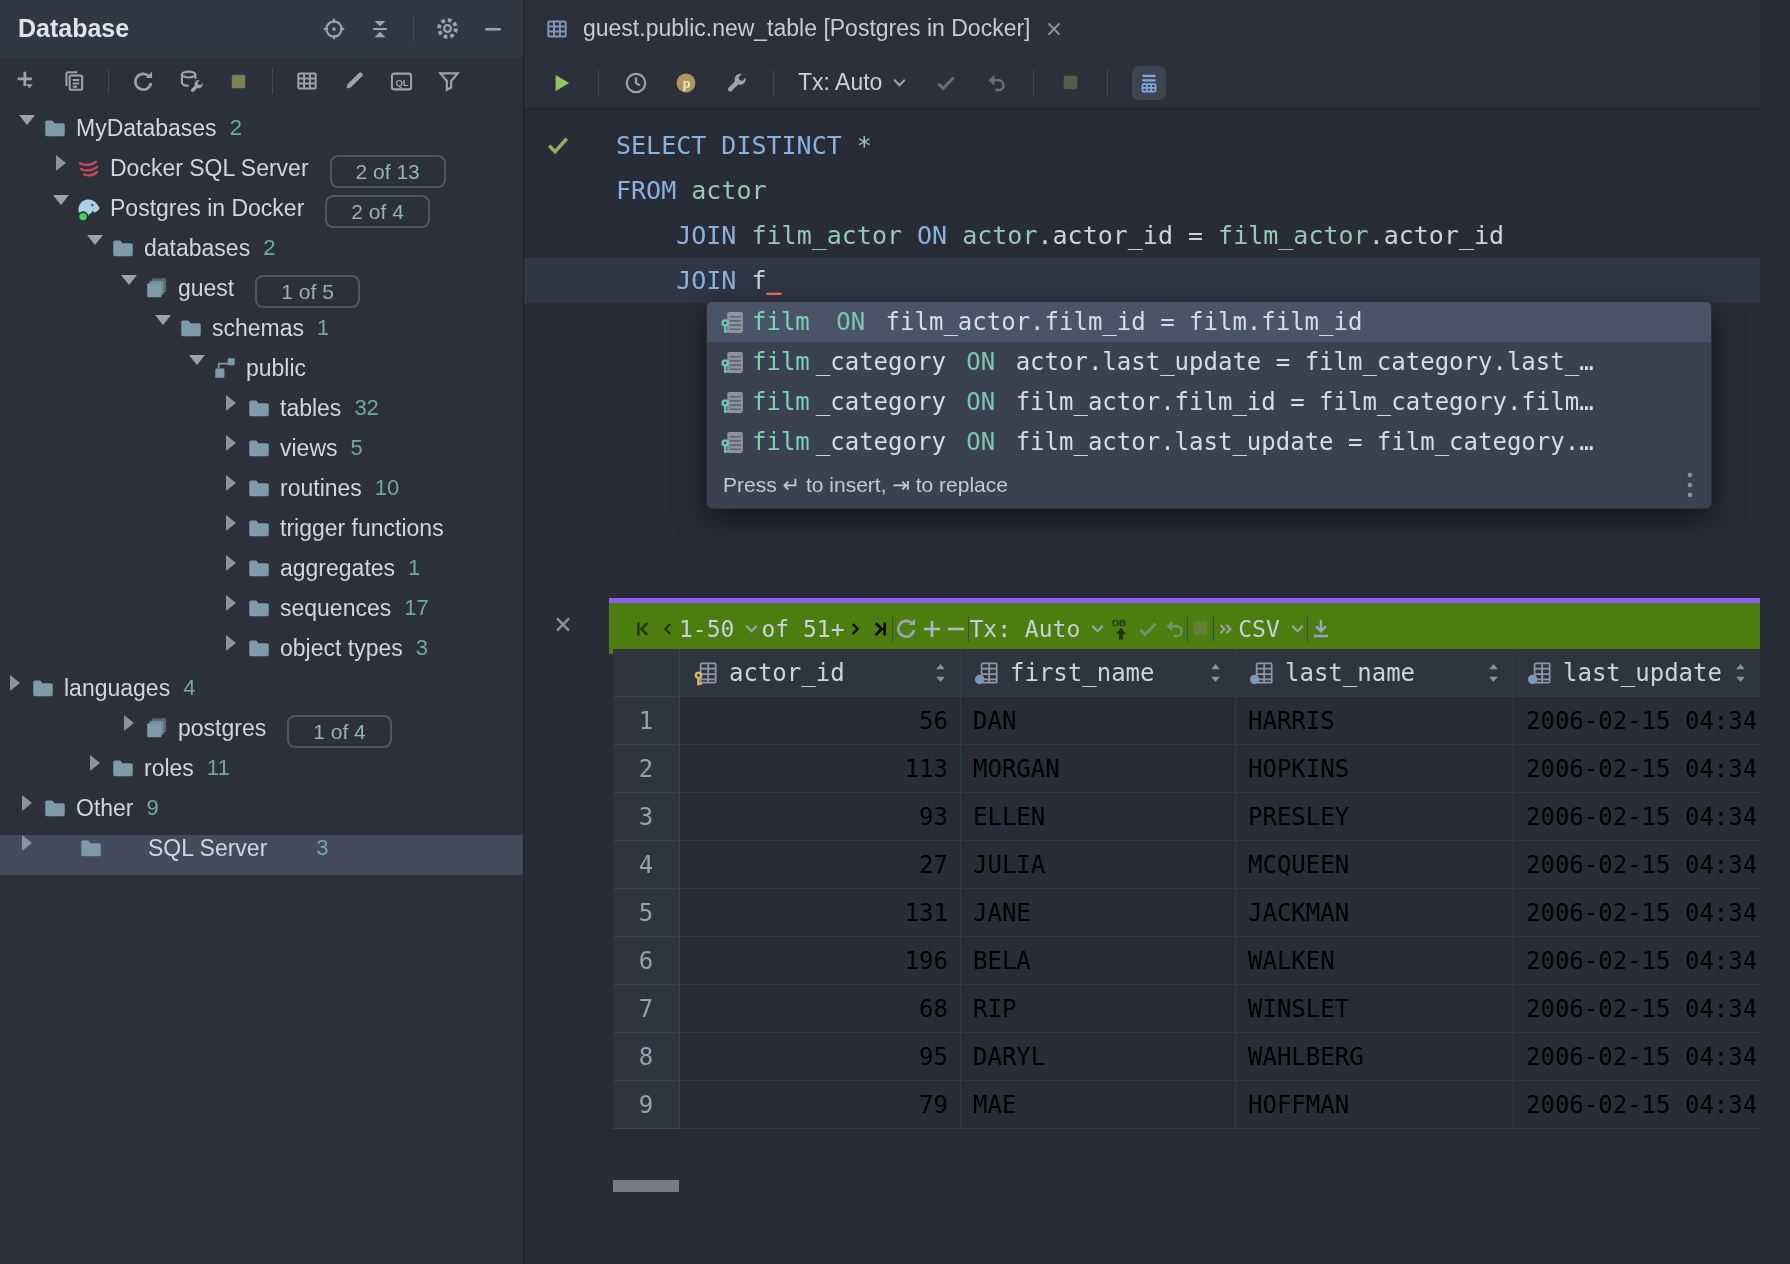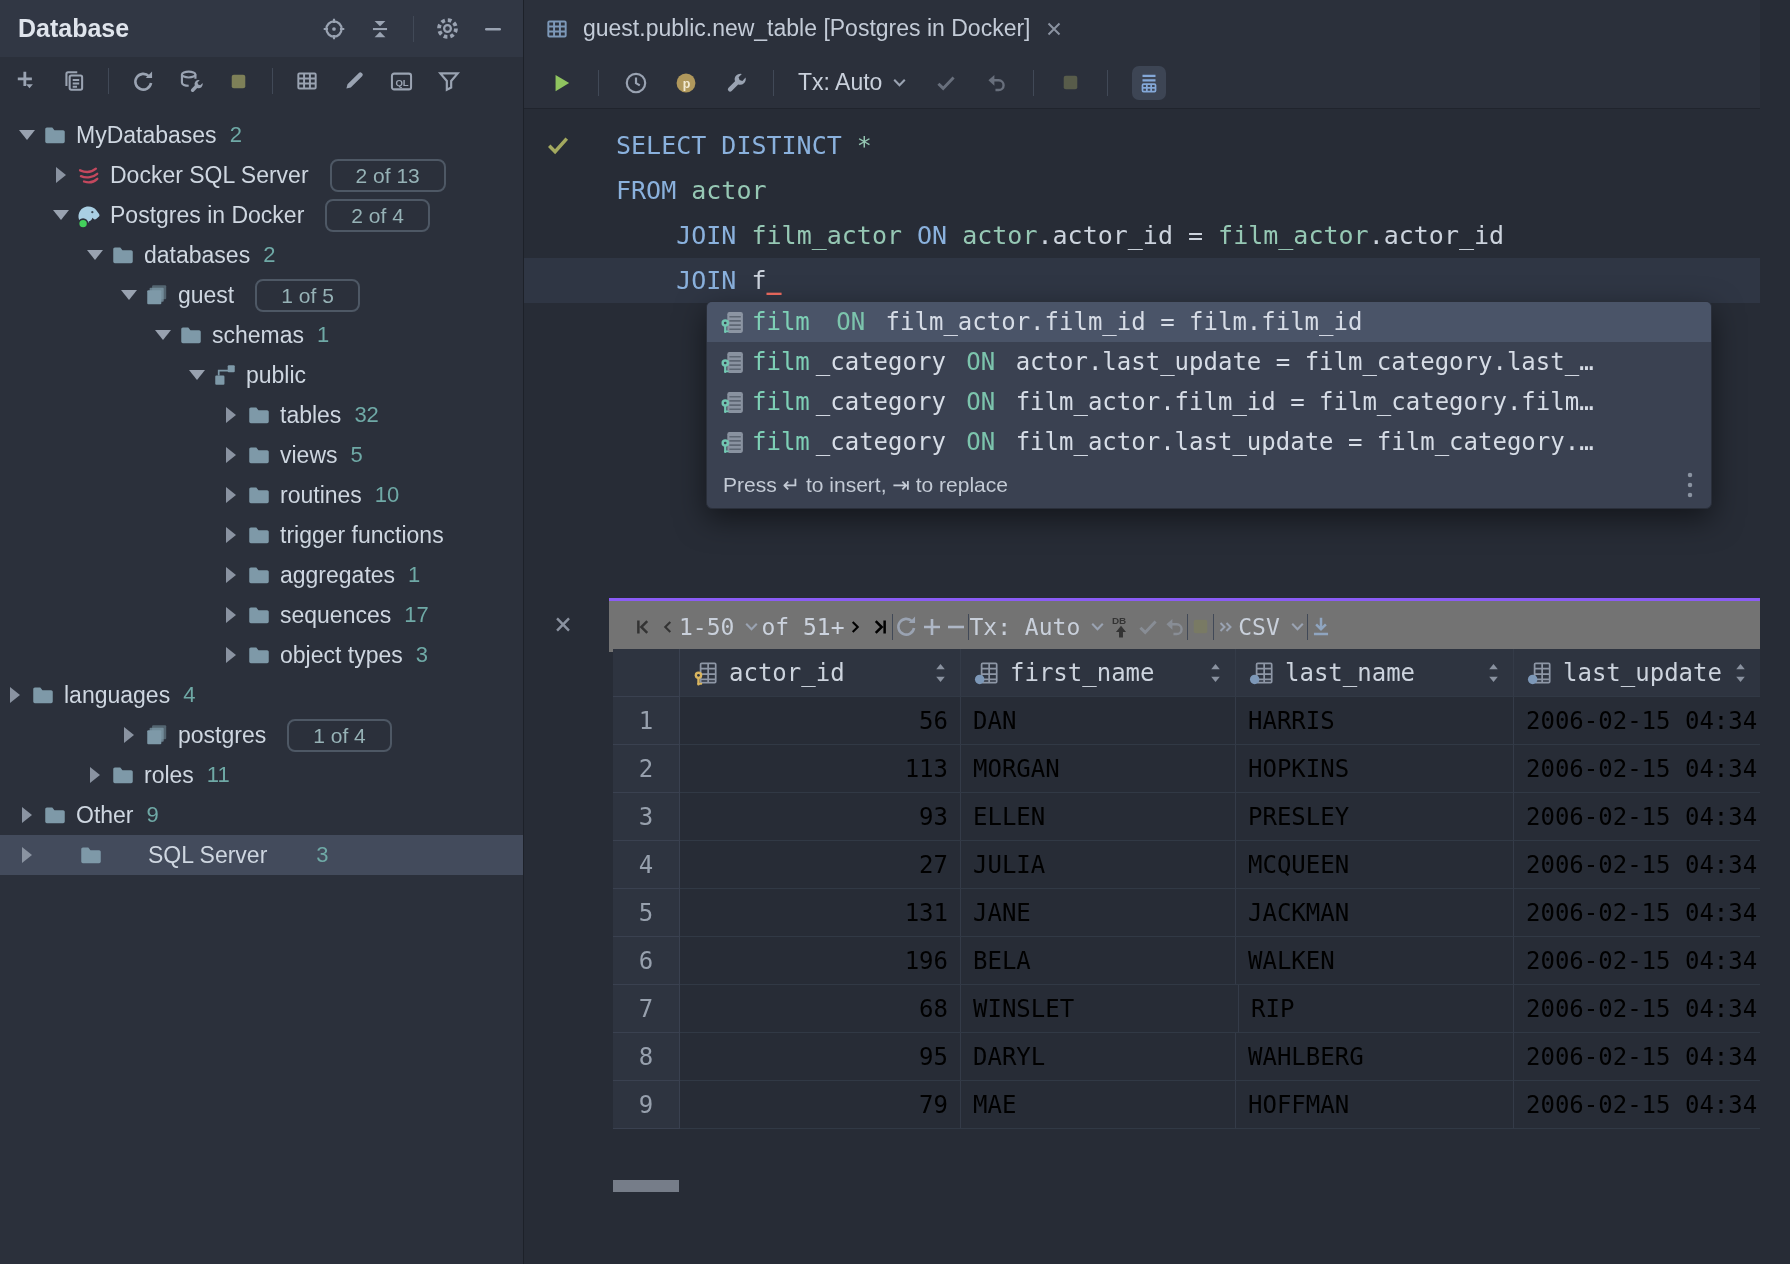--- a/index.html
+++ b/index.html
@@ -14,21 +14,21 @@
     padding:0 18px;gap:20px;}
   .sb-title{font-size:25px;font-weight:700;color:#dfe4ec;margin-right:auto;}
   .sb-toolbar{height:48px;flex:none;display:flex;align-items:center;padding:0 14px;gap:21px;}
   .vsep{width:1px;height:26px;background:#414957;flex:none;}
   .icn{display:flex;align-items:center;justify-content:center;flex:none;}
   .icn svg{display:block;}
   .icn.muted{opacity:.55;}
   .icn.active-bg{background:#3d4554;border-radius:7px;padding:4px;}
 
   .tree{flex:1;padding-top:10px;font-size:23px;color:#ced6e0;overflow:hidden;}
-  .tree-row{height:40px;display:flex;align-items:center;}
+  .tree-row{height:40px;display:flex;align-items:flex-start;}
   .tree-row.selected{background:#434b5c;}
   .tw{width:30px;flex:none;display:flex;align-items:center;justify-content:center;}
   .arr-d{width:0;height:0;border-left:8px solid transparent;border-right:8px solid transparent;
     border-top:10px solid #99a2b0;}
   .arr-r{width:0;height:0;border-top:8px solid transparent;border-bottom:8px solid transparent;
     border-left:10px solid #8a93a1;}
   .tree-icn{width:34px;flex:none;display:flex;align-items:center;}
   .tree-label{white-space:nowrap;}
   .tree-count{color:#6fa9a6;margin-left:13px;font-size:22px;}
   .tree-badge{margin-left:21px;border:2px solid #4e5865;border-radius:8px;padding:0 24px;
@@ -62,22 +62,22 @@
     box-shadow:0 10px 30px rgba(0,0,0,.5);font-size:24px;}
   .popup-row{height:40px;display:flex;align-items:center;padding:0 12px;white-space:pre;gap:6px;}
   .popup-row.selected{background:#4a5468;}
   .c-match{color:#7ed0b6;} .c-rest{color:#d6dce6;} .c-kw{color:#7cc4ad;} .c-cond{color:#d6dce6;}
   .popup-footer{height:46px;display:flex;align-items:center;justify-content:space-between;
     padding:0 16px;font-family:"Liberation Sans",sans-serif;font-size:21px;color:#c3cad5;}
 
   
   .results{position:absolute;left:0;right:0;top:489px;bottom:0;}
   .res-close{position:absolute;left:30px;top:11px;}
-  .res-toolbar{position:absolute;left:85px;right:0;top:0;height:51px;background:#737373;
-    border-top:3px solid #8b5cf6;display:flex;align-items:center;padding:0 22px;}
+  .res-toolbar{position:absolute;left:85px;right:0;top:0;height:51px;background:#4d7c0f;
+    border-top:5px solid #8b5cf6;display:flex;align-items:center;padding:0 22px;}
   .res-label{font-size:23px;color:#ccd3de;white-space:nowrap;}
   .grid{position:absolute;left:89px;right:0;top:51px;bottom:0;overflow:hidden;
     font-family:"DejaVu Sans Mono",monospace;font-size:24px;}
   .g-row{display:flex;height:48px;}
   .g-head{background:#2e3440;color:#ccd3dd;}
   .g-cell{flex:none;display:flex;align-items:center;padding:0 12px;white-space:pre;
     overflow:hidden;border-right:1px solid #343b48;border-bottom:1px solid #313945;}
   .g-gut{width:66px;background:#2e3440;color:#97a0ad;justify-content:center;
     border-right:1px solid #3a4150;border-bottom:1px solid #3a4150;padding:0;}
   .c0{width:256px;justify-content:flex-end;}
@@ -786,22 +786,22 @@
               <div class="g-row">
                 <div class="g-cell g-gut">6</div>
                 <div class="g-cell c0">196</div>
                 <div class="g-cell c1">BELA</div>
                 <div class="g-cell c2">WALKEN</div>
                 <div class="g-cell c3">2006-02-15 04:34:33.00</div>
               </div>
               <div class="g-row">
                 <div class="g-cell g-gut">7</div>
                 <div class="g-cell c0">68</div>
+                <div class="g-cell c1">RIP</div>
                 <div class="g-cell c2">WINSLET</div>
-                <div class="g-cell c1">RIP</div>
                 <div class="g-cell c3">2006-02-15 04:34:33.00</div>
               </div>
               <div class="g-row">
                 <div class="g-cell g-gut">8</div>
                 <div class="g-cell c0">95</div>
                 <div class="g-cell c1">DARYL</div>
                 <div class="g-cell c2">WAHLBERG</div>
                 <div class="g-cell c3">2006-02-15 04:34:33.00</div>
               </div>
               <div class="g-row">

